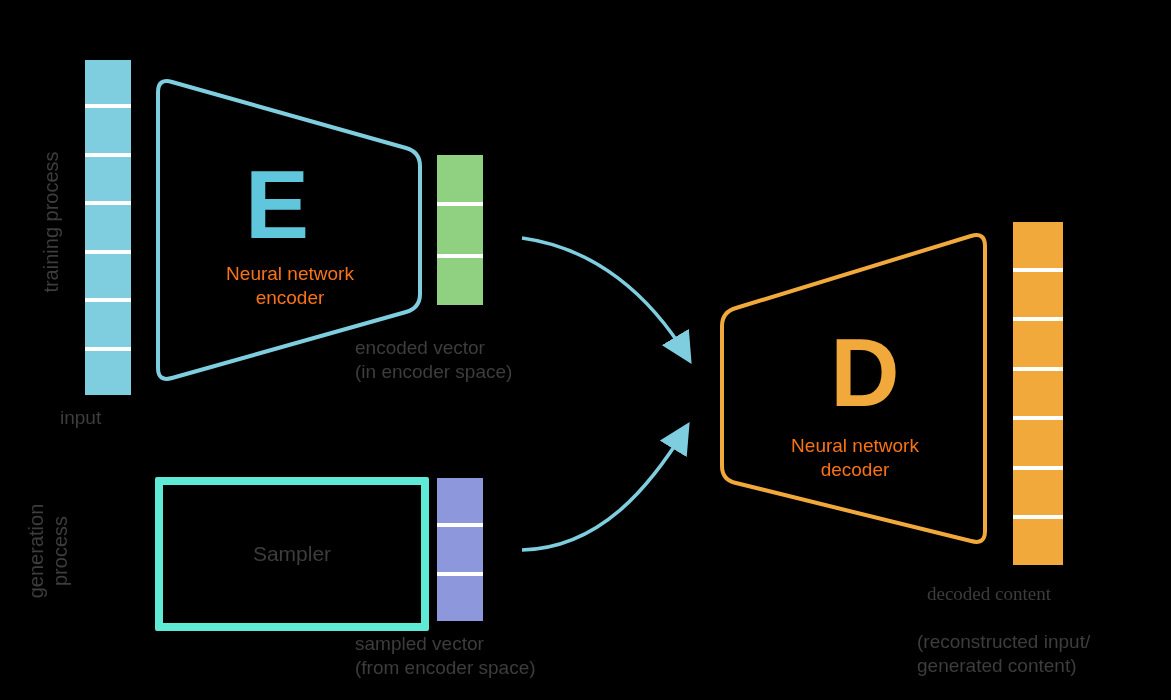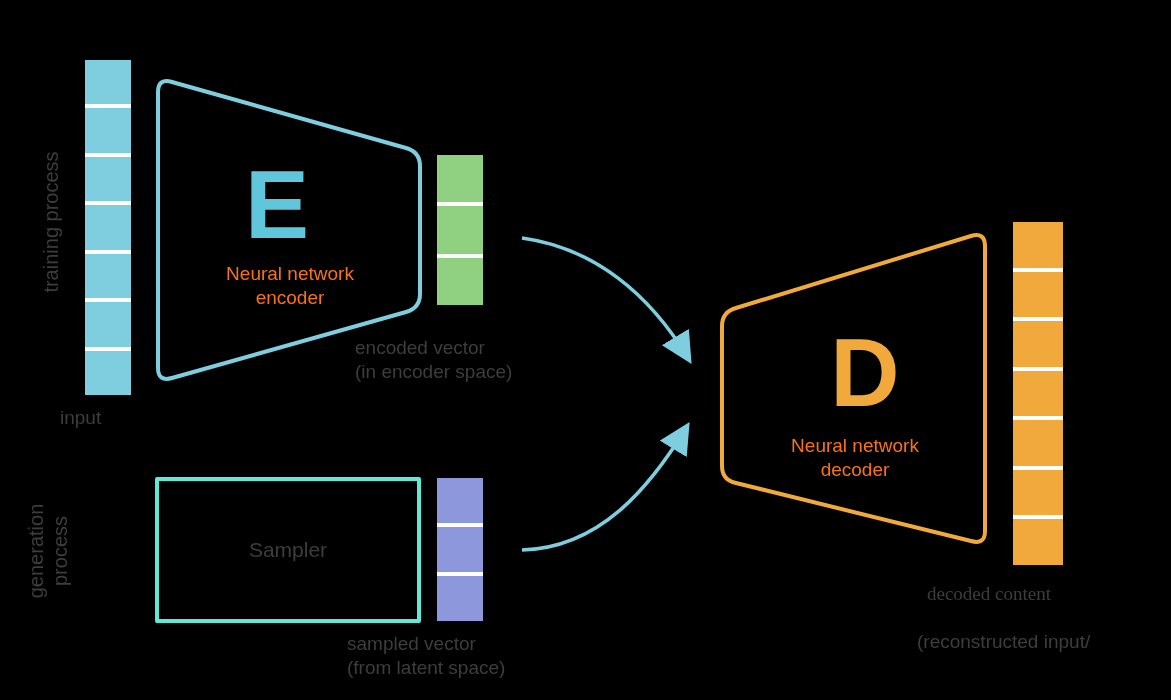--- a/index.html
+++ b/index.html
@@ -18,21 +18,21 @@
   .gray-label{color:#3D3D3D;font-size:19px;line-height:24px;text-align:left;}
   .big-letter{font-weight:bold;font-size:96px;text-align:center;line-height:106px;}
   .letter-e{color:#5FC6DC;}
   .letter-d{color:#F2A93B;}
   .inner-label{color:#f97316;font-size:19px;line-height:24px;text-align:center;}
   .vertical-label{
     color:#3D3D3D;font-size:20px;line-height:24px;text-align:center;
     transform:rotate(-90deg);
   }
   .sampler-box{
-    border:4px solid #5eead4;border-radius:2px;
+    border:8px solid #5eead4;border-radius:2px;
     display:flex;align-items:center;justify-content:center;
   }
   .sampler-text{color:#3D3D3D;font-size:21px;}
   svg{position:absolute;left:0;top:0;}
 </style>
 </head>
 <body>
 
 <div id="canvas">
 
@@ -93,23 +93,23 @@
 
   <div class="abs sampler-box" style="left:155px;top:477px;width:258px;height:138px;">
     <span class="sampler-text">Sampler</span>
   </div>
 
   <div class="abs vector-bar bar-purple" style="left:437px;top:478px;width:46px;height:143px;">
       <div class="seg"></div>
       <div class="seg"></div>
       <div class="seg"></div>
     </div>
-  <div class="abs gray-label" style="left:347px;top:632px;width:220px;">
+  <div class="abs gray-label" style="left:355px;top:632px;width:220px;">
     <div>sampled vector</div>
-    <div>(from latent space)</div>
+    <div>(from encoder space)</div>
   </div>
 
   <div class="abs big-letter letter-d" style="left:805px;top:320px;width:120px;height:106px;">
     <span>D</span>
   </div>
   <div class="abs inner-label" style="left:745px;top:434px;width:220px;">
     <div>Neural network</div>
     <div>decoder</div>
   </div>
 
@@ -120,15 +120,16 @@
       <div class="seg"></div>
       <div class="seg"></div>
       <div class="seg"></div>
       <div class="seg"></div>
     </div>
   <div class="abs gray-label" style="left:927px;top:582px;width:220px;font-family:Liberation Serif, serif;">
     <span>decoded content</span>
   </div>
   <div class="abs gray-label" style="left:917px;top:630px;width:240px;">
     <div>(reconstructed input/</div>
+    <div>generated content)</div>
   </div>
 
 </div>
 
 </body></html>

